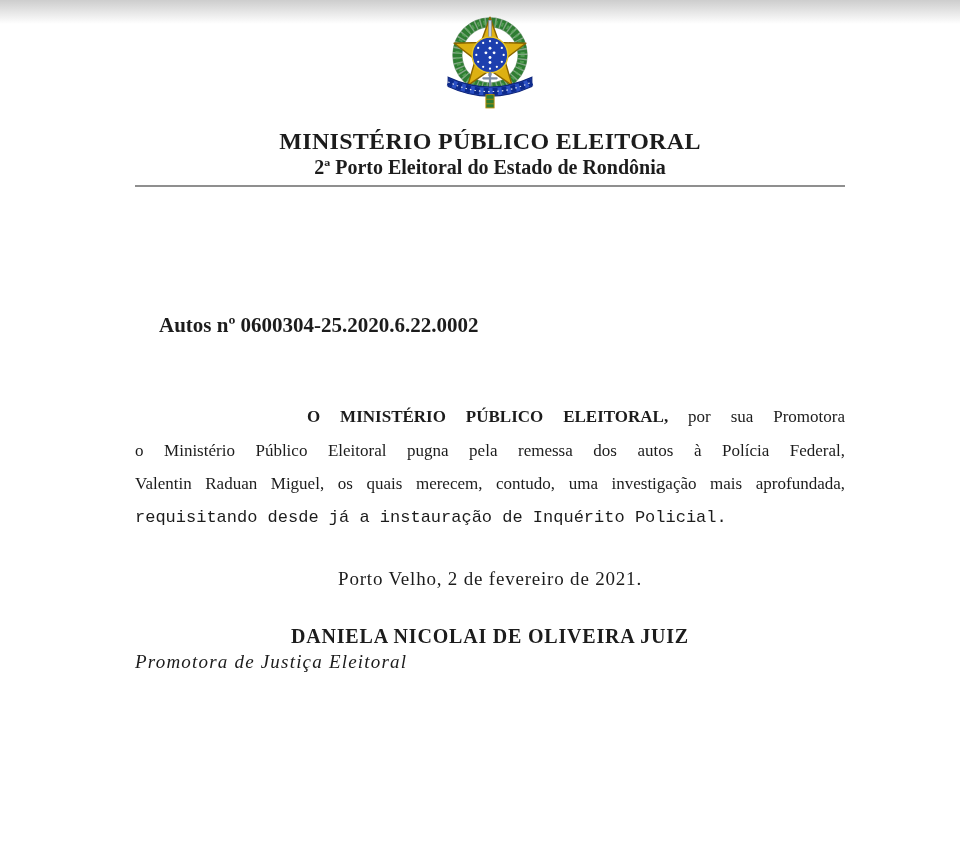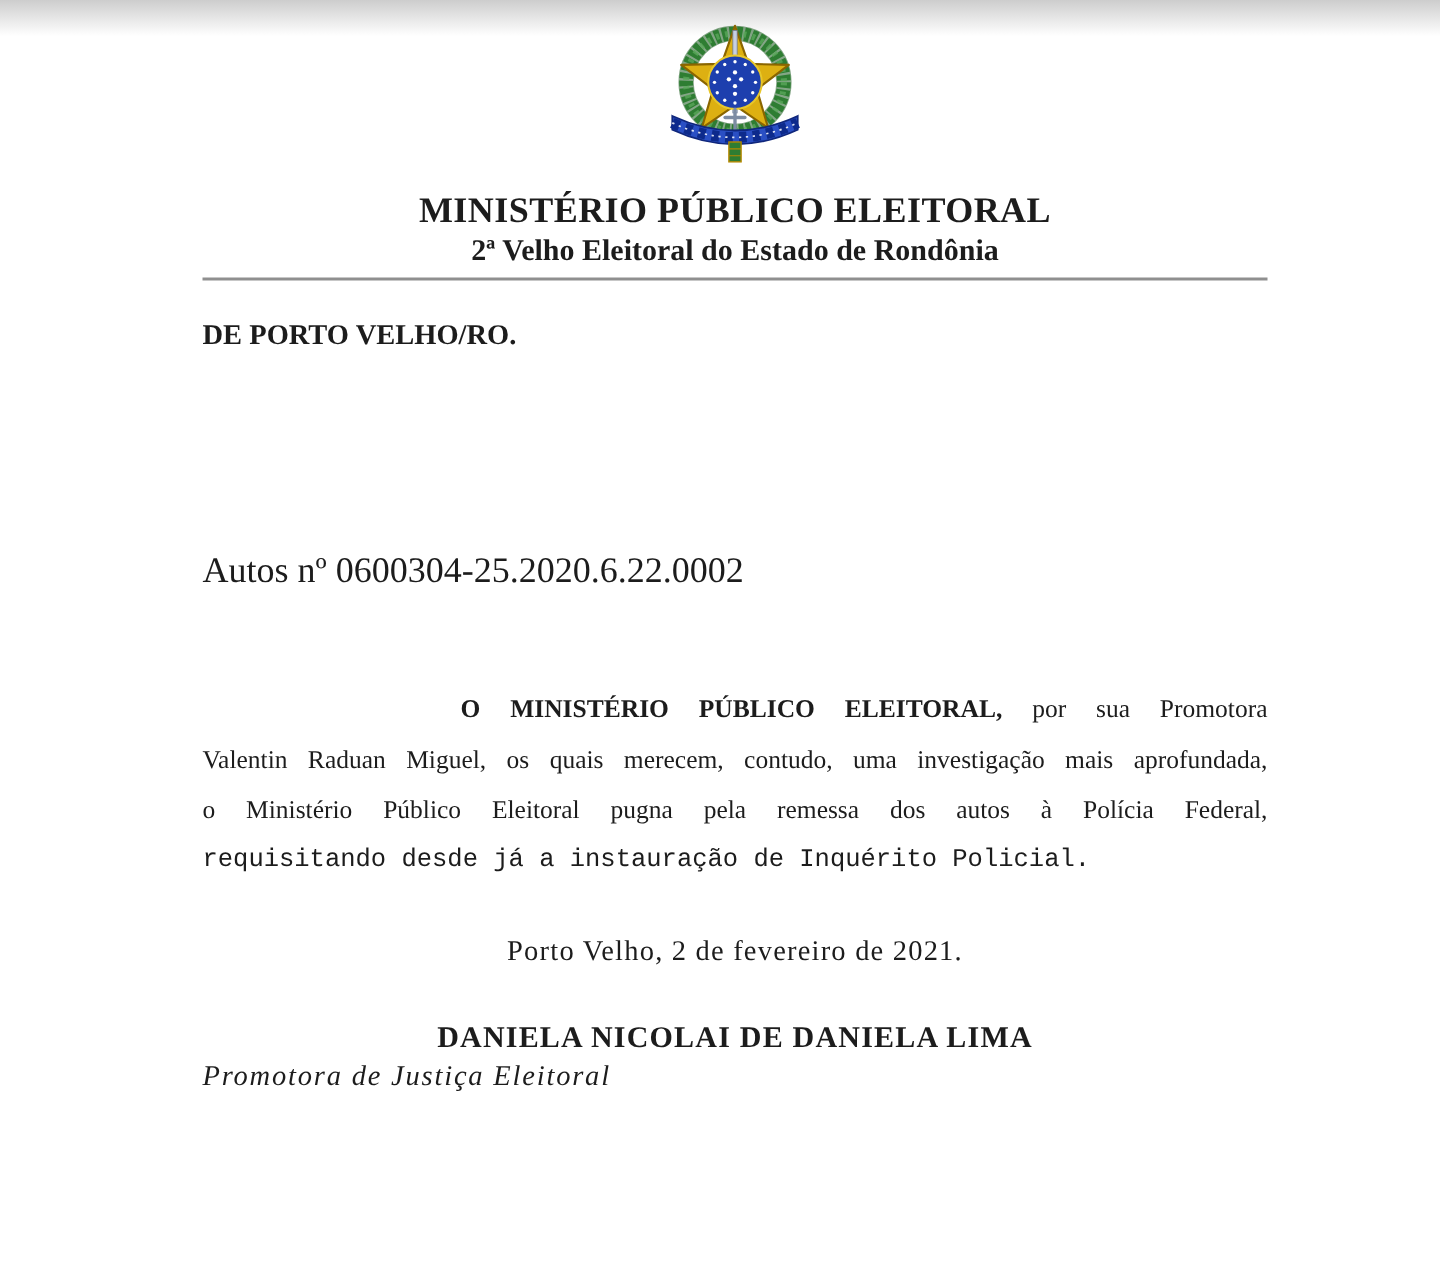--- a/index.html
+++ b/index.html
@@ -57,23 +57,24 @@
     font-weight: bold;
     font-size: 19px;
     line-height: 38px;
   }
   .jline {
     text-align: justify;
     text-align-last: justify;
   }
   .case-number {
     margin-top: 126px;
-    font-weight: normal;
-    font-size: 24px;
+    font-weight: bold;
+    font-size: 21px;
     line-height: 24px;
+    margin-left: 24px;
   }
   .petition-body {
     margin-top: 63px;
     font-size: 17px;
     line-height: 33.5px;
   }
   .body-line {
     text-align: justify;
     text-align-last: justify;
   }
@@ -162,38 +163,37 @@
       <path d="M9,73.5 Q50,92.5 91,73.5" fill="none" stroke="#ffffff" stroke-width="1.1" stroke-dasharray="1.5 3" opacity="0.85"></path>
 
       <rect x="46" y="86" width="8" height="13" fill="#2e7d32" stroke="#b58900" stroke-width="0.9"></rect>
       <line x1="46" y1="90.5" x2="54" y2="90.5" stroke="#b58900" stroke-width="0.8"></line>
       <line x1="46" y1="95" x2="54" y2="95" stroke="#b58900" stroke-width="0.8"></line>
     </svg>
   </div>
 
   <div class="org-title">MINISTÉRIO PÚBLICO ELEITORAL</div>
 
-  <div class="org-subtitle">2ª Velho Eleitoral do Estado de Rondônia</div>
+  <div class="org-subtitle">2ª Porto Eleitoral do Estado de Rondônia</div>
 
   <hr class="header-divider">
 
   <div class="addressee">
-    <div>DE PORTO VELHO/RO.</div>
   </div>
 
   <div class="case-number">Autos nº 0600304-25.2020.6.22.0002</div>
 
   <div class="petition-body">
     <div class="body-line first">
       <span class="bold">O MINISTÉRIO PÚBLICO ELEITORAL,</span><span> por sua Promotora</span>
     </div>
+    <div class="body-line">o Ministério Público Eleitoral pugna pela remessa dos autos à Polícia Federal,</div>
     <div class="body-line">Valentin Raduan Miguel, os quais merecem, contudo, uma investigação mais aprofundada,</div>
-    <div class="body-line">o Ministério Público Eleitoral pugna pela remessa dos autos à Polícia Federal,</div>
     <div class="body-line last">requisitando desde já a instauração de Inquérito Policial.</div>
   </div>
 
   <div class="dateline">Porto Velho, 2 de fevereiro de 2021.</div>
 
-  <div class="signer-name">DANIELA NICOLAI DE DANIELA LIMA</div>
+  <div class="signer-name">DANIELA NICOLAI DE OLIVEIRA JUIZ</div>
 
   <div class="signer-role">Promotora de Justiça Eleitoral</div>
 
 </div>
 
 </body></html>

